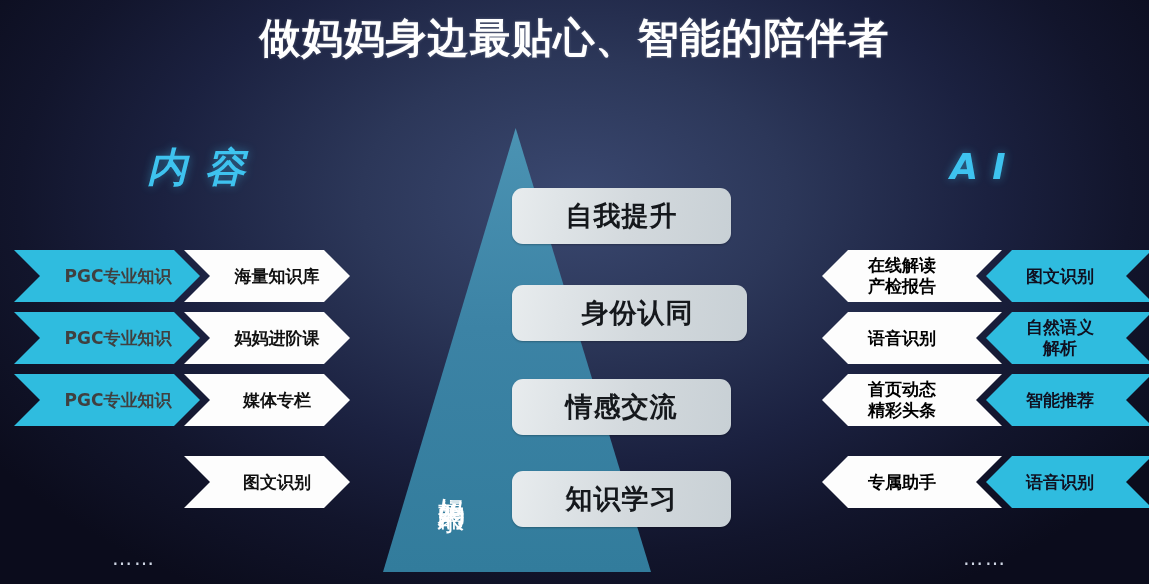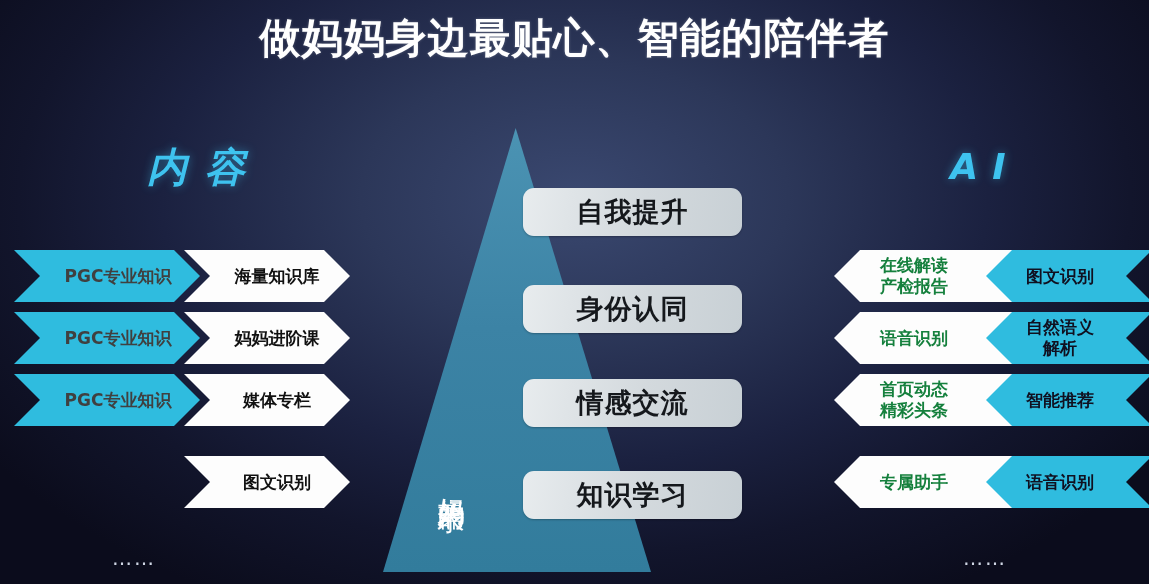--- a/index.html
+++ b/index.html
@@ -85,23 +85,23 @@
   .row.left .chev.b {
     left: 170px; width: 166px;
     background: #fdfdfd;
     color: #111111;
     clip-path: polygon(0 0, 140px 0, 166px 50%, 140px 100%, 0 100%, 26px 50%);
     padding-left: 20px;
   }
 
   
   .row.right .chev.a {
-    left: 12px; width: 180px;
+    left: 0; width: 180px;
     background: #fdfdfd;
-    color: #15803d;
+    color: #000000;
     clip-path: polygon(26px 0, 180px 0, 154px 50%, 180px 100%, 26px 100%, 0 50%);
     padding-right: 20px;
   }
   .row.right .chev.b {
     left: 164px; width: 166px;
     background: #2fbcdf;
     color: #101020;
     clip-path: polygon(26px 0, 166px 0, 140px 50%, 166px 100%, 26px 100%, 0 50%);
     padding-right: 18px;
   }
@@ -130,36 +130,36 @@
     line-height: 38px;
     text-align: center;
     letter-spacing: 2px;
     writing-mode: vertical-rl;
     text-orientation: upright;
     height: 180px;
   }
 
   .pbox {
     position: absolute;
-    left: 523px;
+    left: 512px;
     width: 219px;
-    height: 48px;
+    height: 56px;
     border-radius: 11px;
     background: linear-gradient(100deg, #e8ecee 0%, #dfe4e7 22%, #d3d9dd 55%, #c8d0d5 100%);
     display: flex;
     align-items: center;
     justify-content: center;
     color: #15181c;
     font-size: 27px;
     font-weight: bold;
     letter-spacing: 1px;
     box-shadow: 0 1px 2px rgba(0,0,0,0.25);
   }
   #pbox-0 { top: 188px; }
-  #pbox-1 { top: 285px; }
+  #pbox-1 { top: 285px; padding-left: 16px; }
   #pbox-2 { top: 379px; }
   #pbox-3 { top: 471px; }
 
   
   .dots {
     position: absolute;
     color: #cfd6e4;
     font-size: 20px;
     letter-spacing: 2px;
     line-height: 20px;

